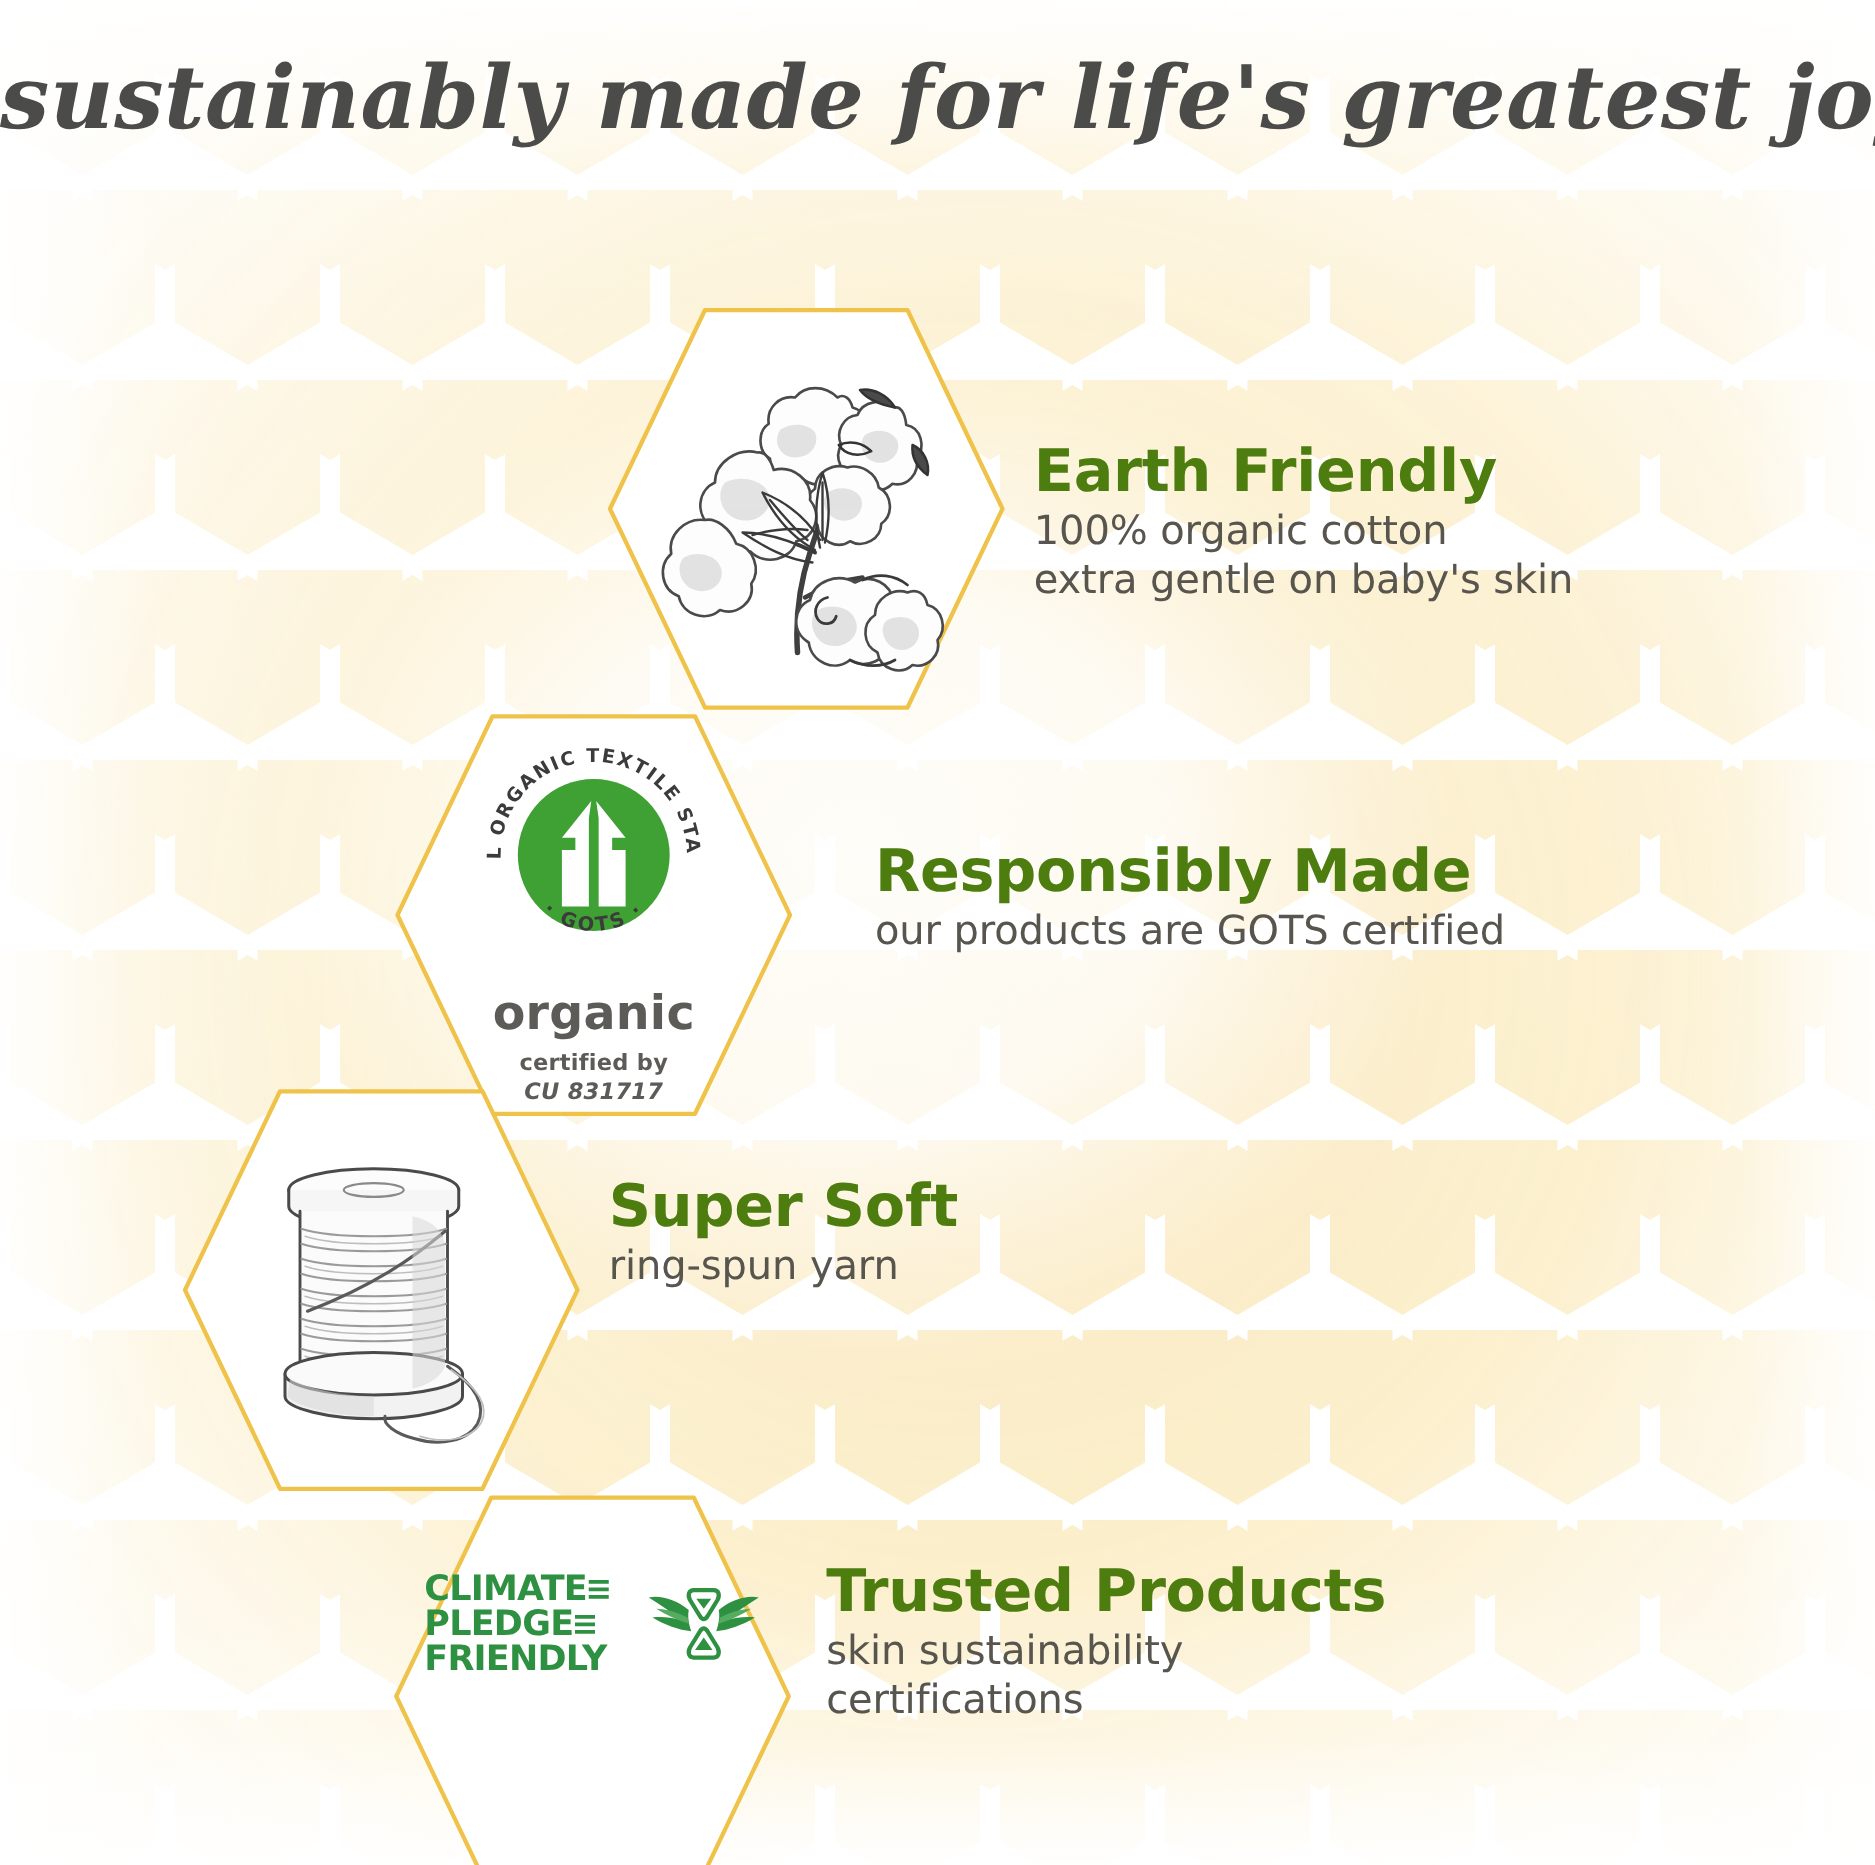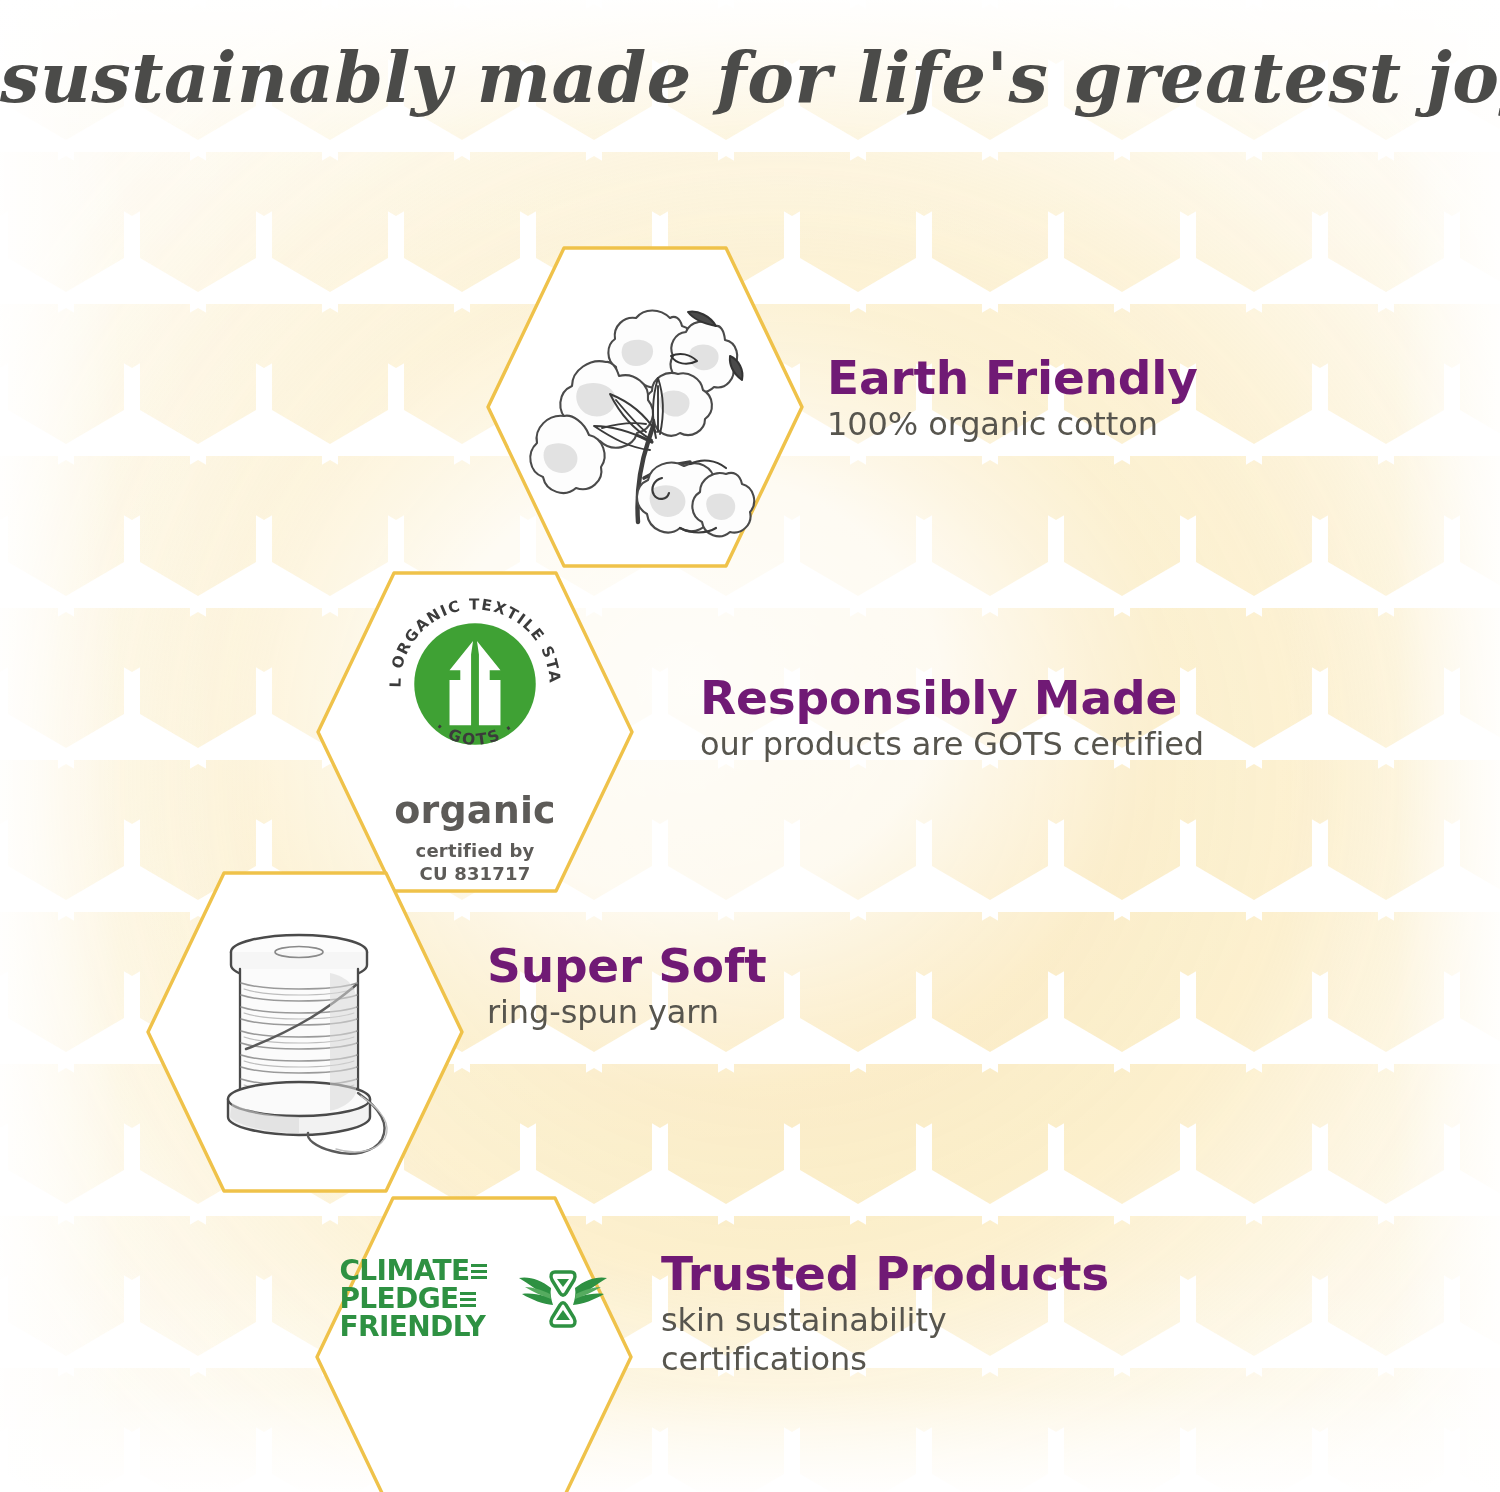--- a/index.html
+++ b/index.html
@@ -41,21 +41,21 @@
   .hexcard{position:absolute;}
   .hexcard svg{display:block;overflow:visible;}
   .hex-inner{position:absolute;inset:0;display:flex;align-items:center;justify-content:center;}
 
   
   .feature-text{position:absolute;}
   .feature-title{
     font-family:"DejaVu Sans", sans-serif;
     font-weight:700;
     font-size:47px;
-    color:#701a75;
+    color:#4d7c0f;
     line-height:1.12;
     white-space:nowrap;
     letter-spacing:-0.2px;
   }
   .feature-line{
     font-family:"DejaVu Sans", sans-serif;
     font-weight:400;
     font-size:32px;
     color:#57554e;
     line-height:1.22;
@@ -189,20 +189,21 @@
             <path d="M170 182 C182 176 196 178 206 186"></path>
             <path d="M160 246 C172 252 186 252 196 246"></path>
           </g>
         </g>
       </svg>
     </div>
   </div>
   <div class="feature-text" style="left:827px;top:352px;">
     <div class="feature-title">Earth Friendly</div>
     <div class="feature-line">100% organic cotton</div>
+    <div class="feature-line">extra gentle on baby's skin</div>
   </div>
 
   <div class="hexcard" style="left:313px;top:568px;width:324px;height:328px;">
     <svg width="324" height="328" viewBox="0 0 324 328">
       <path d="M81 5 L243 5 L319 164 L243 323 L81 323 L5 164 Z" fill="#ffffff" stroke="#EFC24A" stroke-width="3.4" stroke-linejoin="round" stroke-linecap="round"></path>
     </svg>
     <div class="hex-inner">
       <div class="gots-wrap">
         <svg width="196" height="196" viewBox="0 0 200 200">
           <defs>
@@ -217,21 +218,21 @@
           </g>
           <text font-family="'DejaVu Sans', sans-serif" font-size="15.5" font-weight="700" fill="#3b3b3b" letter-spacing="1.6">
             <textPath href="#ringTop" startOffset="50%" text-anchor="middle">GLOBAL ORGANIC TEXTILE STANDARD</textPath>
           </text>
           <text font-family="'DejaVu Sans', sans-serif" font-size="16" font-weight="700" fill="#3b3b3b" letter-spacing="2.4">
             <textPath href="#ringBot" startOffset="50%" text-anchor="middle">· GOTS ·</textPath>
           </text>
         </svg>
         <div class="gots-organic">organic</div>
         <div class="gots-certline">certified by</div>
-        <div class="gots-certline" style="margin-top:0;">CU 831717</div>
+        <div class="gots-certline" style="margin-top:0;font-style:italic;">CU 831717</div>
       </div>
     </div>
   </div>
   <div class="feature-text" style="left:700px;top:672px;">
     <div class="feature-title">Responsibly Made</div>
     <div class="feature-line">our products are GOTS certified</div>
   </div>
 
   <div class="hexcard" style="left:143px;top:868px;width:324px;height:328px;">
     <svg width="324" height="328" viewBox="0 0 324 328">

